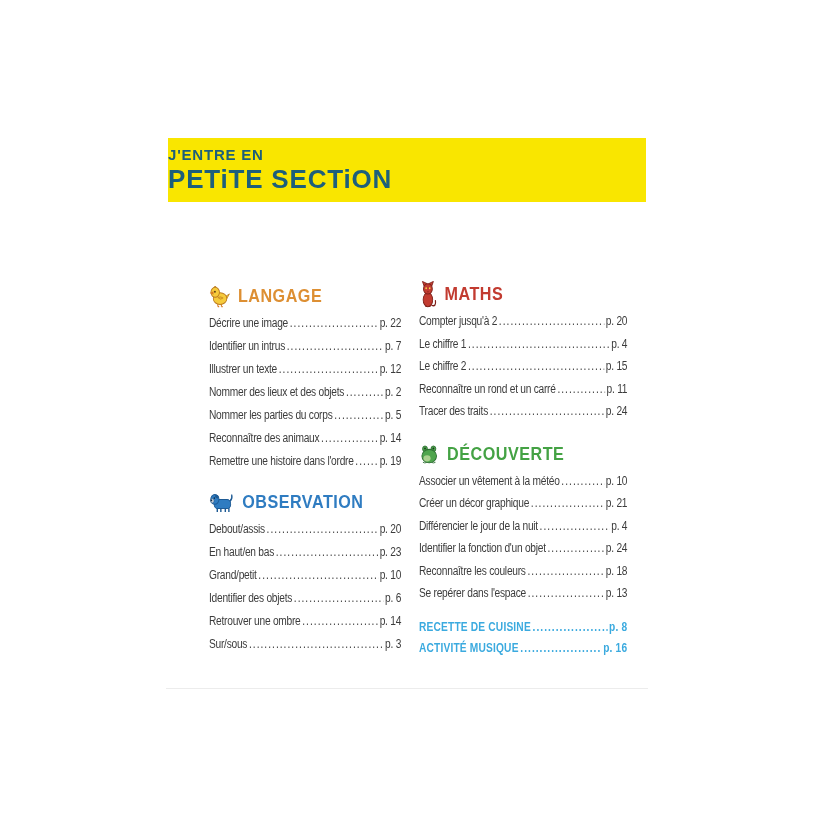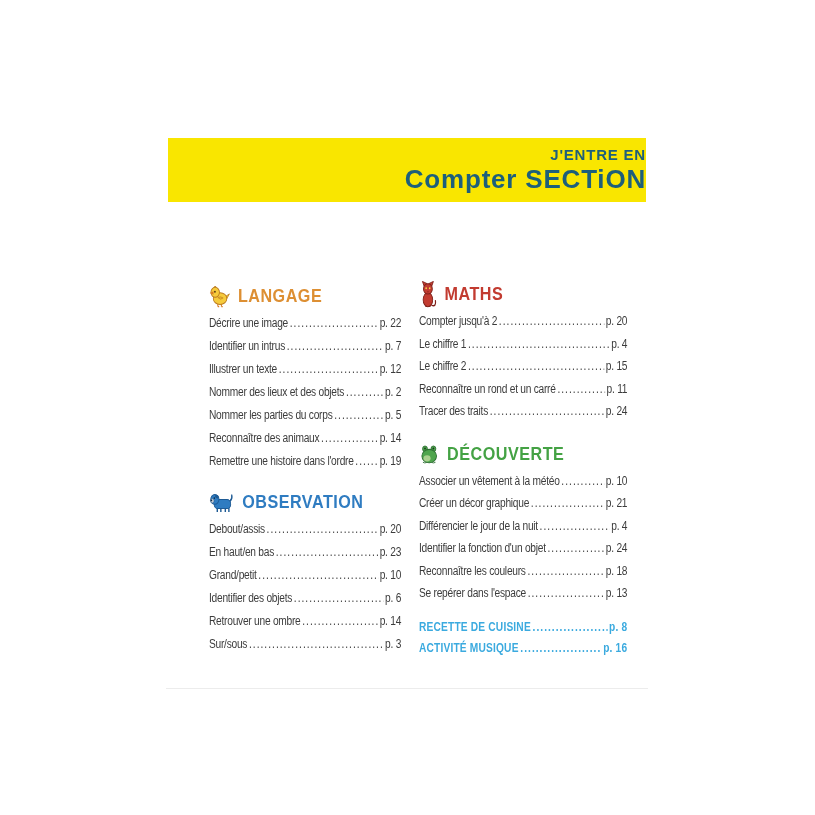--- a/index.html
+++ b/index.html
@@ -1,21 +1,21 @@
 <!DOCTYPE html>
 <html><head>
 <meta charset="utf-8">
 <style>
   * { margin:0; padding:0; box-sizing:border-box; }
   html,body { width:815px; height:815px; background:#ffffff; font-family:"Liberation Sans", sans-serif; }
   .page { position:absolute; left:0; top:0; width:815px; height:815px; background:#ffffff; overflow:hidden; }
 
   
   .banner { position:absolute; left:168px; top:138px; width:478px; height:64px;
-            background:#F9E600; display:flex; flex-direction:column; align-items:flex-end; justify-content:center; }
+            background:#F9E600; display:flex; flex-direction:column; align-items:flex-start; justify-content:center; }
   .banner-line1 { font-size:15px; font-weight:bold; color:#1D5F7B; letter-spacing:0.8px; }
   .banner-line2 { font-size:26px; font-weight:bold; color:#1D5F7B; letter-spacing:0.8px; margin-top:1px; }
 
   
   .col { position:absolute; transform-origin:top left; transform:scaleX(0.85); }
   .col-left  { left:209px; top:283px; width:226px; }
   .col-right { left:419px; top:281px; width:245px; }
 
   .section-header { display:flex; align-items:center; height:26px; margin-bottom:3px; }
   .section-icon { flex:0 0 auto; margin-right:9px; display:inline-flex; }
@@ -41,21 +41,21 @@
 
   .page-edge { position:absolute; left:166px; top:688px; width:482px; height:1px; background:#ECECEC; }
 </style>
 </head>
 <body>
 
 <div class="page">
 
   <div class="banner">
     <div class="banner-line1">J'ENTRE EN</div>
-    <div class="banner-line2">Compter SECTiON</div>
+    <div class="banner-line2">PETiTE SECTiON</div>
   </div>
 
   <div class="col col-left">
 
     <div class="section">
       <div class="section-header">
         <span class="section-icon">
           <svg width="25" height="23" viewBox="0 0 23 22">
             <path d="M5,2.8 q1.4,-2.4 2.6,-0.3" fill="none" stroke="#BC7C1F" stroke-width="1"></path>
             <line x1="9.5" y1="17" x2="9.5" y2="20.6" stroke="#D97C23" stroke-width="1.2"></line>

